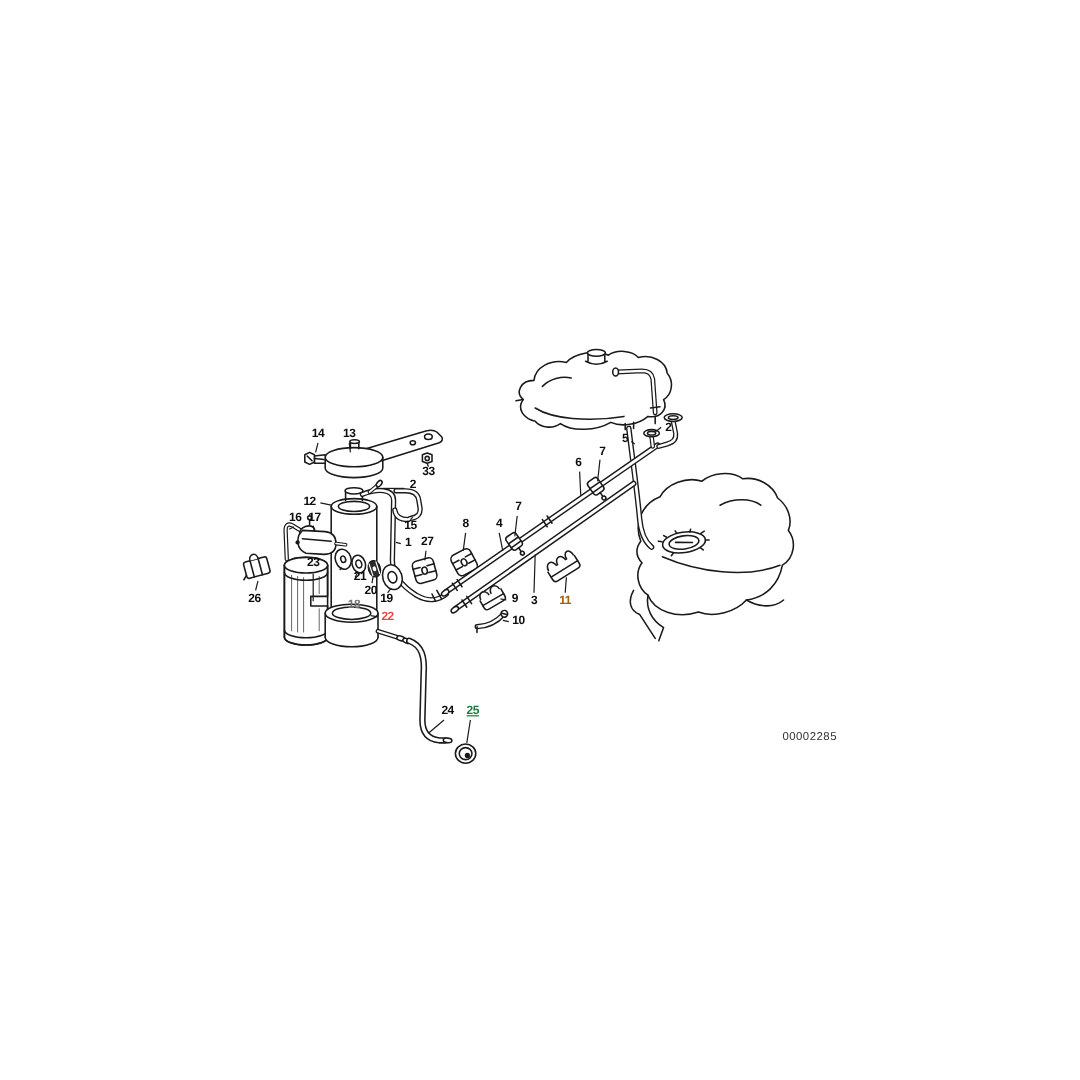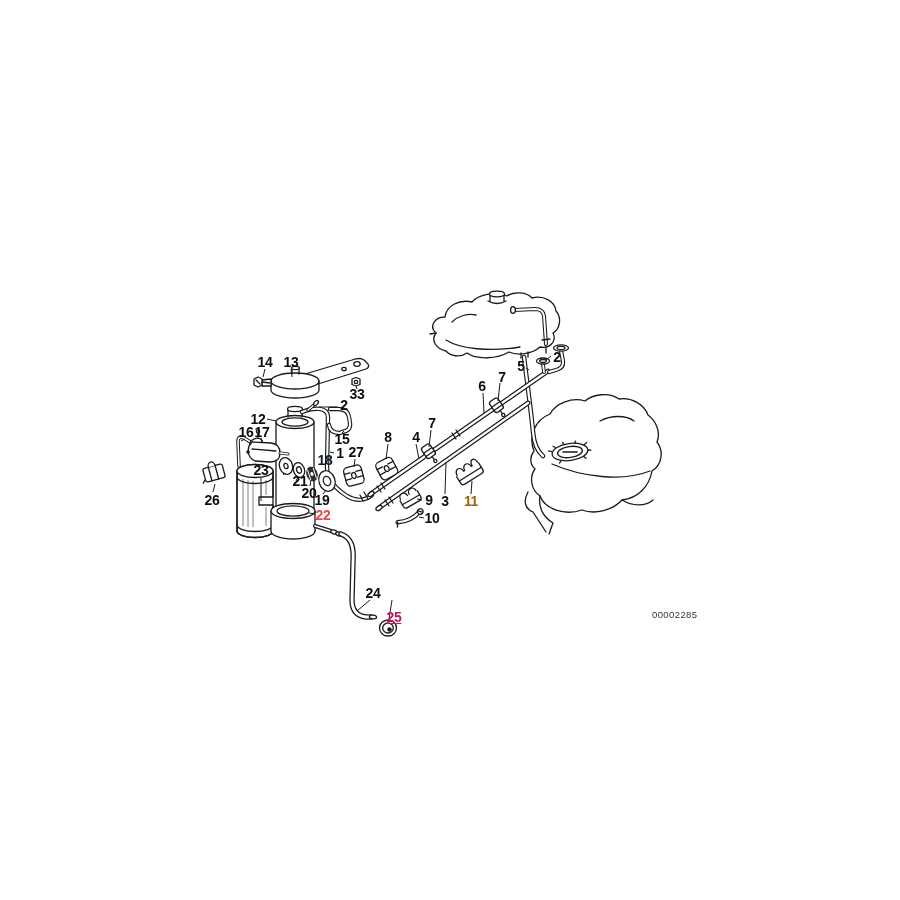--- a/index.html
+++ b/index.html
@@ -1,21 +1,21 @@
 <!DOCTYPE html>
 <html><head>
 <meta charset="utf-8">
 <style>
   html,body{margin:0;padding:0;background:#fff;}
   .page{position:relative;width:900px;height:900px;background:#ffffff;overflow:hidden;
         font-family:"Liberation Sans",sans-serif;}
   .page svg{position:absolute;left:0;top:0;}
   .callout{position:absolute;transform:translate(-50%,-50%);
            font-family:"Liberation Sans",sans-serif;font-weight:bold;
-           font-size:14px;line-height:1;color:#0d0d0d;letter-spacing:-0.4px;
+           font-size:10px;line-height:1;color:#0d0d0d;letter-spacing:-0.4px;
            white-space:nowrap;}
   .idcode{position:absolute;font-family:"Liberation Sans",sans-serif;
           font-size:9.5px;color:#333;letter-spacing:0.4px;}
   
   .ln{fill:none;stroke:#1a1a1a;stroke-width:1.3;stroke-linecap:round;stroke-linejoin:round;}
   .fw{fill:#ffffff;stroke:#1a1a1a;stroke-width:1.3;stroke-linejoin:round;}
   .to{fill:none;stroke:#1a1a1a;stroke-linecap:round;stroke-linejoin:round;}
   .ti{fill:none;stroke:#ffffff;stroke-linecap:round;stroke-linejoin:round;}
   .thin{fill:none;stroke:#555;stroke-width:0.75;}
 </style>
@@ -295,27 +295,27 @@
       <div class="callout" style="left: 388px; top: 437px; color: rgb(13, 13, 13);">8</div>
       <div class="callout" style="left: 429px; top: 500px; color: rgb(13, 13, 13);">9</div>
       <div class="callout" style="left: 432px; top: 518px; color: rgb(13, 13, 13);">10</div>
       <div class="callout" style="left: 471px; top: 501px; color: #a16207;">11</div>
       <div class="callout" style="left: 258px; top: 419px; color: rgb(13, 13, 13);">12</div>
       <div class="callout" style="left: 291px; top: 362px; color: rgb(13, 13, 13);">13</div>
       <div class="callout" style="left: 265px; top: 362px; color: rgb(13, 13, 13);">14</div>
       <div class="callout" style="left: 342px; top: 439px; color: rgb(13, 13, 13);">15</div>
       <div class="callout" style="left: 246px; top: 432px; color: rgb(13, 13, 13);">16</div>
       <div class="callout" style="left: 262px; top: 432px; color: rgb(13, 13, 13);">17</div>
-      <div class="callout" style="left: 295px; top: 460px; color: #0f172a; margin-left: 30px;">18</div>
+      <div class="callout" style="left: 295px; top: 505px; color: #737373;">18</div>
       <div class="callout" style="left: 322px; top: 500px; color: rgb(13, 13, 13);">19</div>
       <div class="callout" style="left: 309px; top: 493px; color: rgb(13, 13, 13);">20</div>
       <div class="callout" style="left: 282px; top: 481px; color: rgb(13, 13, 13); padding-left: 36px;">21</div>
       <div class="callout" style="left: 323px; top: 515px; color: #ef4444;">22</div>
       <div class="callout" style="left: 261px; top: 470px; color: rgb(13, 13, 13);">23</div>
       <div class="callout" style="left: 373px; top: 593px; color: rgb(13, 13, 13);">24</div>
-      <div class="callout" style="left: 394px; top: 617px; color: #be185d; text-decoration: underline;">25</div>
+      <div class="callout" style="left: 394px; top: 593px; color: #15803d; text-decoration: underline;">25</div>
       <div class="callout" style="left: 212px; top: 500px; color: rgb(13, 13, 13);">26</div>
       <div class="callout" style="left: 356px; top: 452px; color: rgb(13, 13, 13);">27</div>
       <div class="callout" style="left: 357px; top: 394px; color: rgb(13, 13, 13);">33</div>
     </div>
 
   <div class="idcode" style="left:652px;top:609px;">00002285</div>
 </div>
 
 </body></html>

